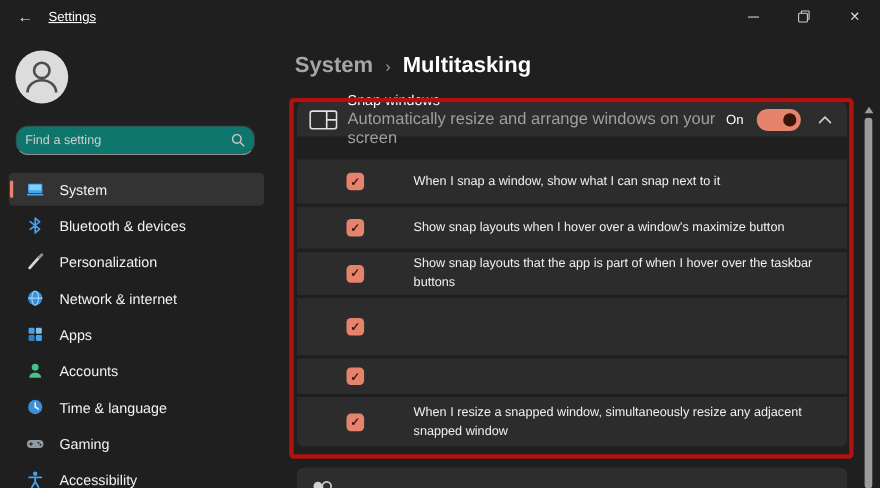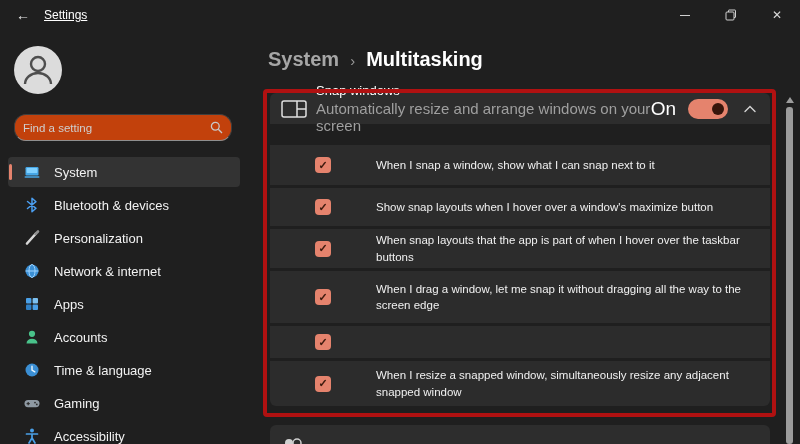--- a/index.html
+++ b/index.html
@@ -23,21 +23,21 @@
   .min-bar { width:10px; height:1px; background:#d0d0d0; }
   .close-glyph { font-size:12px; }
 
   
   .avatar {
     position:absolute; left:14px; top:46px; width:48px; height:48px;
     border-radius:50%; background:#dcdcdc; display:flex; align-items:center; justify-content:center;
   }
   .searchbox {
     position:absolute; left:14px; top:114px; width:218px; height:27px;
-    background:#c2410c; border:1px solid #3f3f3f; border-bottom:1px solid #8f8f8f;
+    background:#0f766e; border:1px solid #3f3f3f; border-bottom:1px solid #8f8f8f;
     border-radius:12px; display:flex; align-items:center;
   }
   .searchbox input {
     flex:1; background:transparent; border:none; outline:none;
     color:#e0e0e0; font-size:11.5px; padding:0 8px;
     font-family:"Liberation Sans", sans-serif;
   }
   .searchbox input::placeholder { color:#cfcfcf; }
   .search-icon { margin-right:8px; display:flex; }
 
@@ -69,21 +69,21 @@
   
   .card { position:absolute; left:270px; width:500px; background:#2d2d2d; }
   .snap-header {
     top:93px; height:31px; border-radius:6px 6px 0 0;
     display:flex; align-items:center; padding:0 14px 0 11px;
   }
   .snap-ico { width:26px; height:20px; margin-right:9px; flex-shrink:0; }
   .snap-texts { flex:1; }
   .snap-title { font-size:13px; color:#ffffff; }
   .snap-sub { font-size:15px; color:#9f9f9f; margin-top:2px; }
-  .toggle-label { font-size:19px; color:#ffffff; margin-right:12px; }
+  .toggle-label { font-size:12px; color:#ffffff; margin-right:12px; }
   .toggle {
     width:40px; height:20px; border-radius:10px; background:#e5836d;
     position:relative; cursor:pointer; flex-shrink:0;
   }
   .toggle .knob {
     position:absolute; right:4px; top:4px; width:12px; height:12px;
     border-radius:50%; background:#38150b;
   }
   .chevron { margin-left:16px; display:flex; cursor:pointer; }
 
@@ -295,27 +295,26 @@
 <div class="card opt-row r2">
   <span class="checkbox">
       <span>✓</span>
     </span>
   <span class="opt-label">Show snap layouts when I hover over a window's maximize button</span>
 </div>
 <div class="card opt-row r3">
   <span class="checkbox">
       <span>✓</span>
     </span>
-  <span class="opt-label">When snap layouts that the app is part of when I hover over the taskbar buttons</span>
+  <span class="opt-label">Show snap layouts that the app is part of when I hover over the taskbar buttons</span>
 </div>
 <div class="card opt-row r4">
   <span class="checkbox">
       <span>✓</span>
     </span>
-  <span class="opt-label">When I drag a window, let me snap it without dragging all the way to the screen edge</span>
 </div>
 <div class="card opt-row r5">
   <span class="checkbox">
       <span>✓</span>
     </span>
 </div>
 <div class="card opt-row r6">
   <span class="checkbox">
       <span>✓</span>
     </span>

